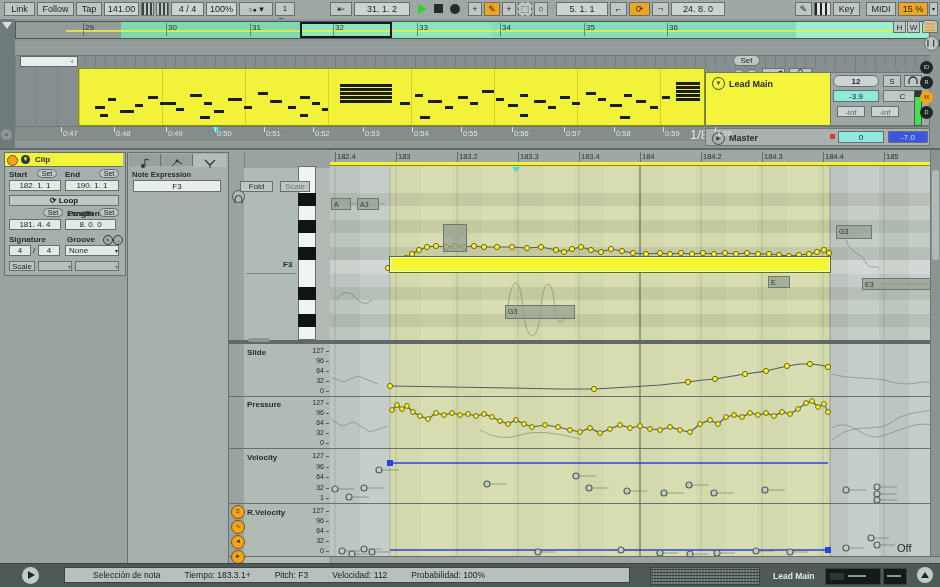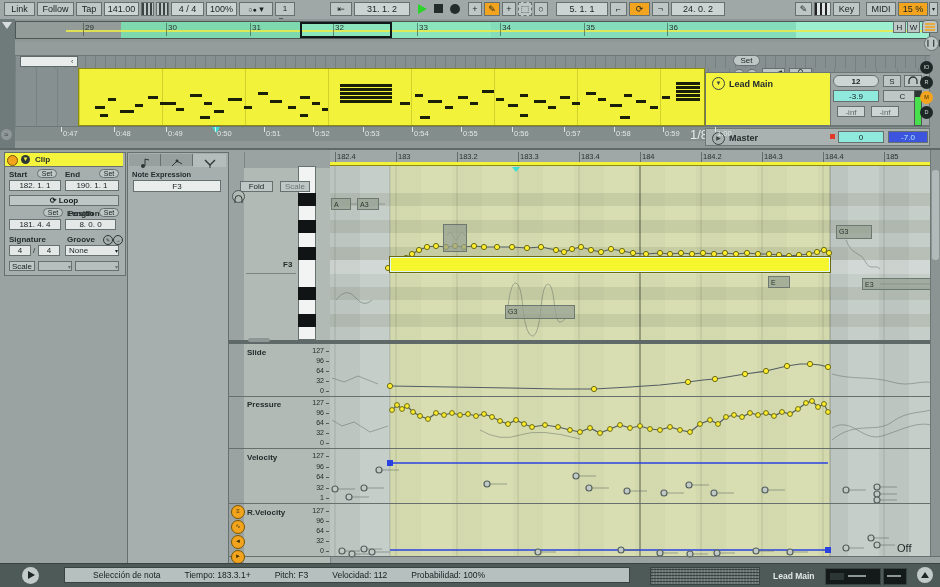--- a/index.html
+++ b/index.html
@@ -52,21 +52,21 @@
   <div class="bx" style="left:468px;top:2px;width:14px;">+</div>
   <div class="bx orange" style="left:484px;top:2px;width:16px;">✎</div>
   <div class="bx" style="left:502px;top:2px;width:14px;">+</div>
   <div class="bx" style="left:518px;top:2px;width:14px;border-style:dashed;">⬚</div>
   <div class="bx" style="left:534px;top:2px;width:14px;">○</div>
 
   <div class="bx val" style="left:556px;top:2px;width:52px;">5. 1. 1</div>
   <div class="bx" style="left:610px;top:2px;width:17px;">⌐</div>
   <div class="bx orange" style="left:629px;top:2px;width:21px;">⟳</div>
   <div class="bx" style="left:652px;top:2px;width:17px;">¬</div>
-  <div class="bx val" style="left:671px;top:2px;width:54px;">24. 0. 2</div>
+  <div class="bx val" style="left:671px;top:2px;width:54px;">24. 8. 0</div>
 
   <div class="bx" style="left:795px;top:2px;width:17px;">✎</div>
   <div class="bx" style="left:814px;top:2px;width:17px;background:repeating-linear-gradient(90deg,#222 0 2px,#dfe5e4 2px 5px);"></div>
   <div class="bx" style="left:833px;top:2px;width:27px;">Key</div>
   <div class="bx" style="left:866px;top:2px;width:30px;">MIDI</div>
   <div class="bx orange" style="left:898px;top:2px;width:30px;">15 %</div>
   <div class="bx" style="left:929px;top:2px;width:9px;font-size:6px;">▾</div>
 </div>
 
 <div class="abs" style="left:0;top:19px;width:940px;height:129px;background:#8f9897;">

